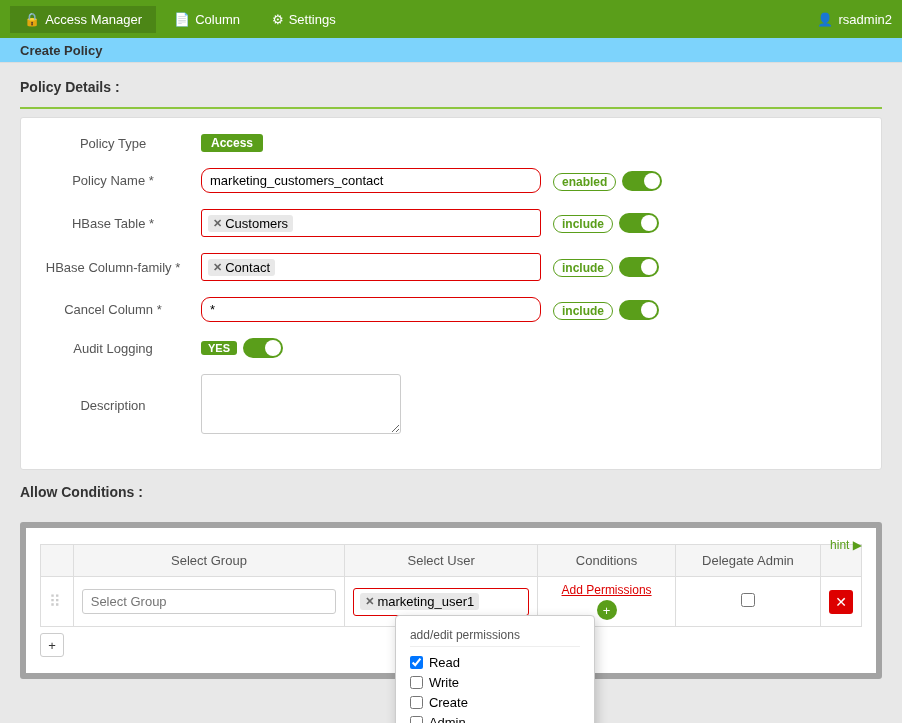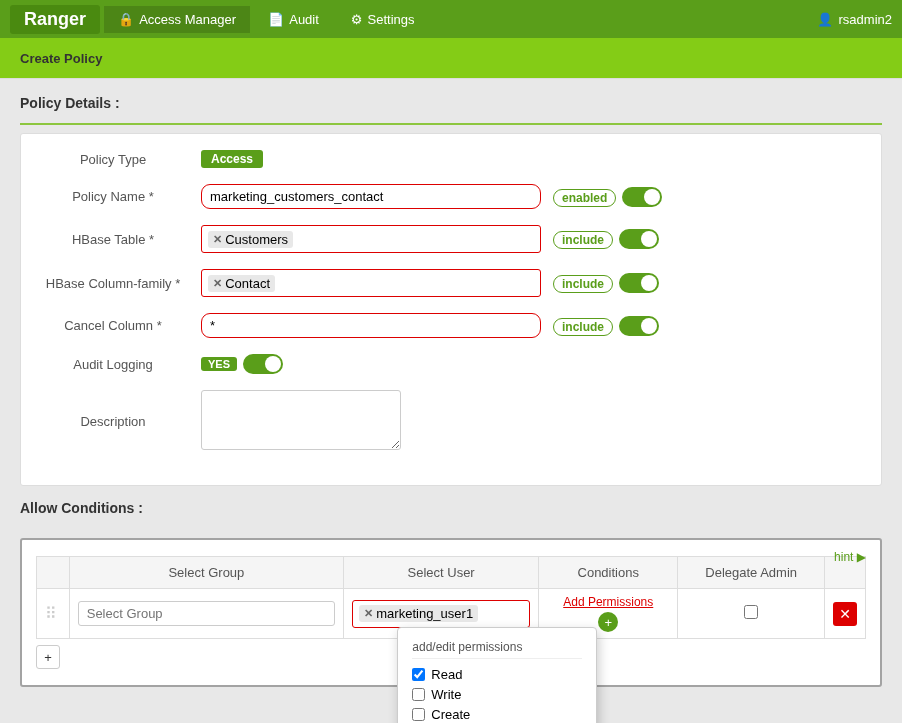--- a/index.html
+++ b/index.html
@@ -6,21 +6,21 @@
     body { background: #e8e8e8; width: 902px; min-height: 723px; }
 
     
     .topbar { background: #5a9e1a; display: flex; align-items: center; height: 38px; padding: 0 10px; gap: 4px; }
     .topbar-brand { background: #4a8a10; color: white; font-weight: bold; font-size: 18px; padding: 4px 14px; border-radius: 3px; }
     .topbar-nav-item { color: white; padding: 6px 14px; display: flex; align-items: center; gap: 5px; cursor: pointer; font-size: 13px; }
     .topbar-nav-item.active { background: rgba(0,0,0,0.15); }
     .topbar-user { margin-left: auto; color: white; display: flex; align-items: center; gap: 5px; }
 
     
-    .page-header { background: #84cc16; border-bottom: 1px solid #ddd; padding: 12px 20px; font-weight: bold; font-size: 14px; color: #333; }
+    .page-header { background: #7dd3fc; border-bottom: 1px solid #ddd; padding: 4px 20px; font-weight: bold; font-size: 14px; color: #333; }
 
     
     .main { padding: 16px 20px; }
 
     
     .section-title { font-weight: bold; font-size: 14px; color: #333; margin-bottom: 8px; border-bottom: 2px solid #8dc63f; padding-bottom: 12px; }
 
     .policy-details { background: white; border: 1px solid #ddd; border-radius: 3px; padding: 16px 20px; margin-bottom: 14px; }
 
     .form-row { display: flex; align-items: center; margin-bottom: 16px; }
@@ -49,21 +49,21 @@
     .tag-remove { color: #666; cursor: pointer; font-size: 11px; font-weight: bold; }
 
     
     .audit-toggle { display: flex; align-items: center; gap: 6px; }
     .yes-label { background: #5a9e1a; color: white; font-size: 11px; font-weight: bold; padding: 1px 7px; border-radius: 3px; }
 
     
     .desc-textarea { border: 1px solid #ccc; border-radius: 3px; padding: 6px; width: 200px; height: 60px; resize: vertical; font-size: 13px; }
 
     
-    .allow-section { background: white; border: 2px solid #a3a3a3; border-radius: 3px; padding: 16px 14px; margin-bottom: 14px; position: relative; }
+    .allow-section { background: white; border: 6px solid #a3a3a3; border-radius: 3px; padding: 16px 14px; margin-bottom: 14px; position: relative; }
     .allow-section-header { display: flex; justify-content: flex-start; align-items: center; margin-bottom: 22px; }
     .hint-link { color: #5a9e1a; font-size: 12px; cursor: pointer; text-decoration: none; }
 
     
     .conditions-table { width: 100%; border-collapse: collapse; }
     .conditions-table th { background: #f5f5f5; border: 1px solid #ddd; padding: 8px 10px; text-align: center; font-weight: normal; color: #555; font-size: 13px; }
     .conditions-table td { border: 1px solid #ddd; padding: 6px 8px; vertical-align: middle; }
 
     .drag-handle { color: #ccc; cursor: grab; padding-right: 4px; font-size: 16px; }
 
@@ -91,28 +91,27 @@
     
     .popup { position: absolute; background: white; border: 1px solid #ccc; border-radius: 4px; box-shadow: 2px 4px 12px rgba(0,0,0,0.2); padding: 12px 14px; width: 200px; z-index: 100; top: 38px; right: 80px; }
     .popup-title { font-size: 12px; color: #555; margin-bottom: 8px; padding-bottom: 4px; border-bottom: 1px solid #eee; }
     .popup-checkbox-row { display: flex; align-items: center; gap: 6px; margin-bottom: 5px; font-size: 13px; }
     .popup-checkbox-row input[type=checkbox] { width: 13px; height: 13px; cursor: pointer; }
   </style>
 </head>
 <body>
 
 <div class="topbar">
-  <div class="topbar-brand">Ranger</div>
   <div class="topbar-nav-item active">
     <span>🔒</span>
     <span>Access Manager</span>
   </div>
   <div class="topbar-nav-item">
     <span>📄</span>
-    <span>Audit</span>
+    <span>Column</span>
   </div>
   <div class="topbar-nav-item">
     <span>⚙</span>
     <span>Settings</span>
   </div>
   <div class="topbar-user">
     <span>👤</span>
     <span>rsadmin2</span>
   </div>
 </div>

